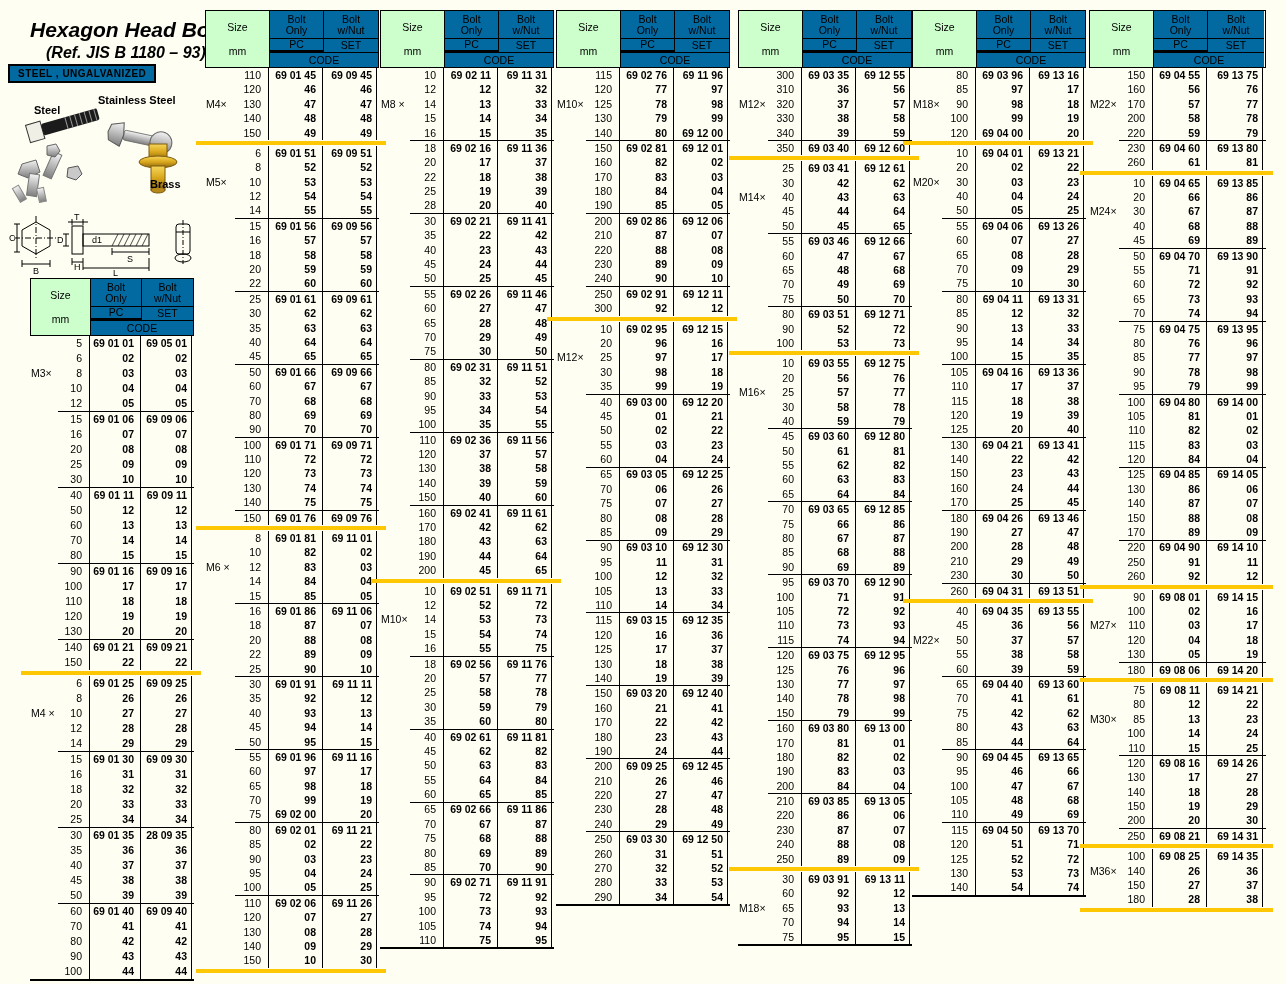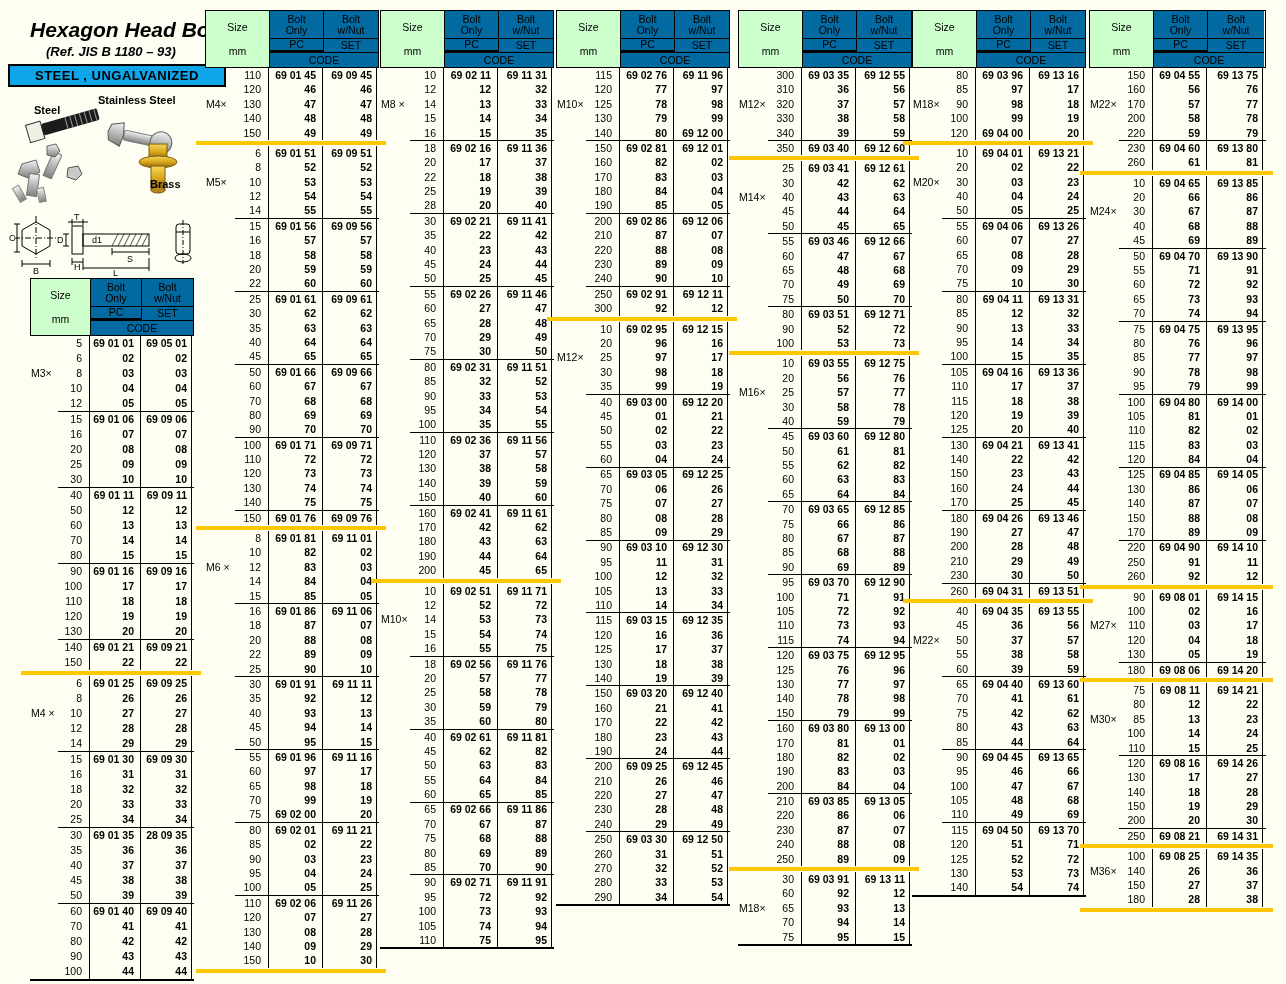--- a/index.html
+++ b/index.html
@@ -1,23 +1,23 @@
 <!DOCTYPE html>
 <html><head>
 <meta charset="utf-8">
 <style>
   html,body{margin:0;padding:0}
   #page{position:relative;width:1286px;height:984px;background:#fffef2;
         font-family:"Liberation Sans",sans-serif;color:#000;overflow:hidden}
 
   
   .title{position:absolute;left:30px;top:18px;font-size:21px;font-weight:bold;font-style:italic;white-space:nowrap}
-  .subtitle{position:absolute;left:46px;top:44px;font-size:13px;font-weight:bold;font-style:italic;white-space:nowrap}
-  .banner{position:absolute;left:8px;top:64px;background:#0ea5e9;border:2px solid #000;
-          font-size:13px;font-weight:bold;padding:2px 25px;white-space:nowrap;letter-spacing:.5px}
+  .subtitle{position:absolute;left:46px;top:44px;font-size:16px;font-weight:bold;font-style:italic;white-space:nowrap}
+  .banner{position:absolute;left:8px;top:64px;background:#0369a1;border:2px solid #000;
+          font-size:10px;font-weight:bold;padding:2px 8px;white-space:nowrap;letter-spacing:.5px}
   .photos{position:absolute;left:6px;top:92px;width:192px;height:120px}
   .plabel{position:absolute;font-size:11px;font-weight:bold;white-space:nowrap}
   .diagram{position:absolute;left:8px;top:212px;width:192px;height:64px}
 
   
   .btable{position:absolute;width:174px;--g:30px;--s:34px;--p:54px;--q:54px;font-size:10.5px;line-height:1;--rh:14.4px}
   #t0{left:30px;top:278px;width:164px;--g:28px;--s:32px;--p:51px;--q:51px;--rh:15px}
   #t1{left:205px;top:10px}
   #t2{left:380px;top:10px}
   #t3{left:556px;top:10px}

